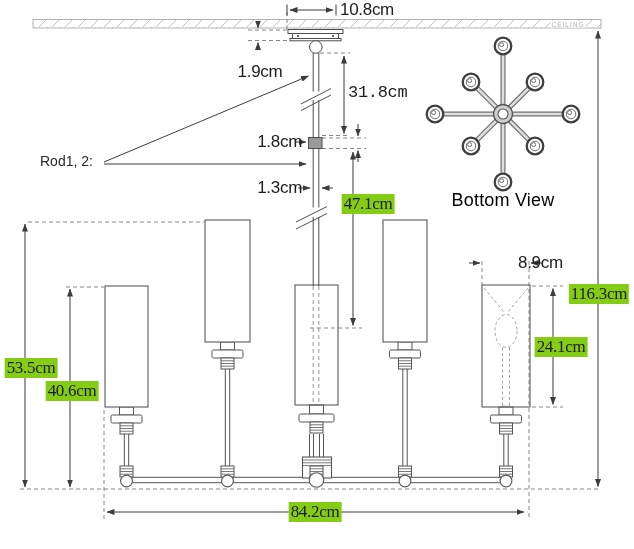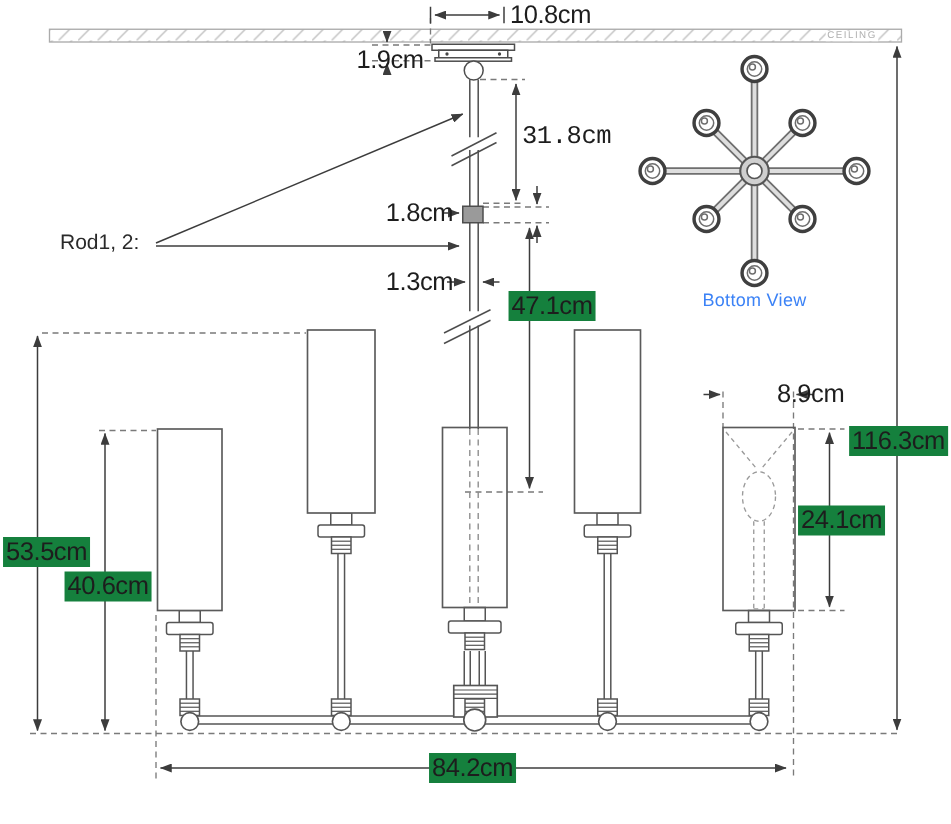--- a/index.html
+++ b/index.html
@@ -3,23 +3,23 @@
 <meta charset="utf-8">
 <style>
   html,body{margin:0;padding:0;background:#fff;}
   #stage{position:relative;width:634px;height:549px;background:#fff;overflow:hidden;
          font-family:"Liberation Sans","DejaVu Sans",sans-serif;}
   #stage svg{position:absolute;left:0;top:0;}
   .lbl{position:absolute;font-size:17px;color:#1d1d1d;white-space:nowrap;letter-spacing:-0.3px;}
   .ctr{transform:translate(-50%,-50%);}
   .vctr{transform:translateY(-50%);}
   .rgt{transform:translate(-100%,-50%);}
-  .bg{background:#15803d;padding:0 2px;}
+  .bg{background:#84cc16;padding:0 2px;font-family:Liberation Serif, serif;}
   .note{font-size:14px;color:#2a2a2a;line-height:16.5px;letter-spacing:0;}
-  .view{font-size:12px;color:#3b82f6;letter-spacing:0.2px;}
+  .view{font-size:18px;color:#000000;letter-spacing:0.2px;}
   .ceil{font-size:6.5px;color:#b0b0b0;letter-spacing:1px;background:#fff;padding:0 1px;}
 </style>
 </head>
 <body>
 
 <div id="stage">
 
 <svg width="634" height="549" viewBox="0 0 634 549">
   <defs>
     <marker id="ar" viewBox="0 0 8 6" markerWidth="8" markerHeight="6" refX="7.5" refY="3" orient="auto-start-reverse">
@@ -227,21 +227,21 @@
 
     <line x1="553" y1="288.5" x2="553" y2="404.5" marker-start="url(#ar)" marker-end="url(#ar)"></line>
 
     <line x1="598" y1="31" x2="598" y2="486.5" marker-start="url(#ar)" marker-end="url(#ar)"></line>
 
     <line x1="107" y1="512" x2="524" y2="512" marker-start="url(#ar)" marker-end="url(#ar)"></line>
   </g>
 </svg>
 
 <div class="lbl vctr" style="left:340px;top:10px;">10.8cm</div>
-<div class="lbl ctr" style="left:260px;top:40px;">1.9cm</div>
+<div class="lbl ctr" style="left:260px;top:72px;">1.9cm</div>
 <div class="lbl vctr" style="left:348px;top:92px;font-family:Liberation Mono, monospace;">31.8cm</div>
 <div class="lbl rgt" style="left:302px;top:142px;">1.8cm</div>
 <div class="lbl rgt" style="left:302px;top:188px;">1.3cm</div>
 <div class="lbl ctr bg" style="left:368px;top:204px;">47.1cm</div>
 <div class="lbl note" style="left:40px;top:153px;">
   <div>Rod1, 2:</div>
 </div>
 <div class="lbl ctr bg" style="left:31px;top:368px;">53.5cm</div>
 <div class="lbl ctr bg" style="left:72px;top:391px;">40.6cm</div>
 <div class="lbl vctr" style="left:518px;top:263px;text-align:center;">8.9cm</div>

